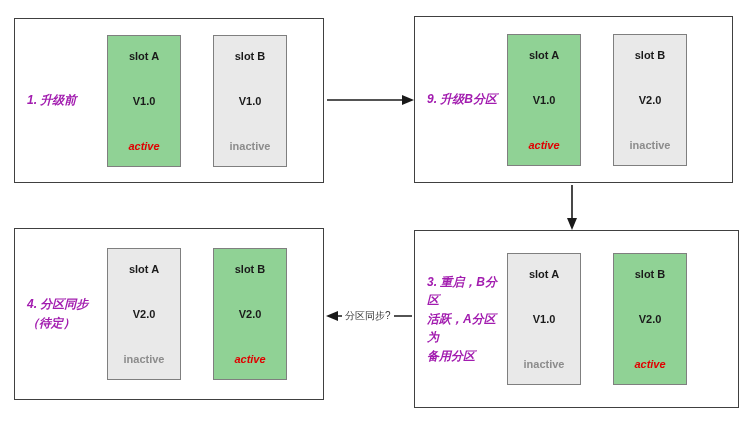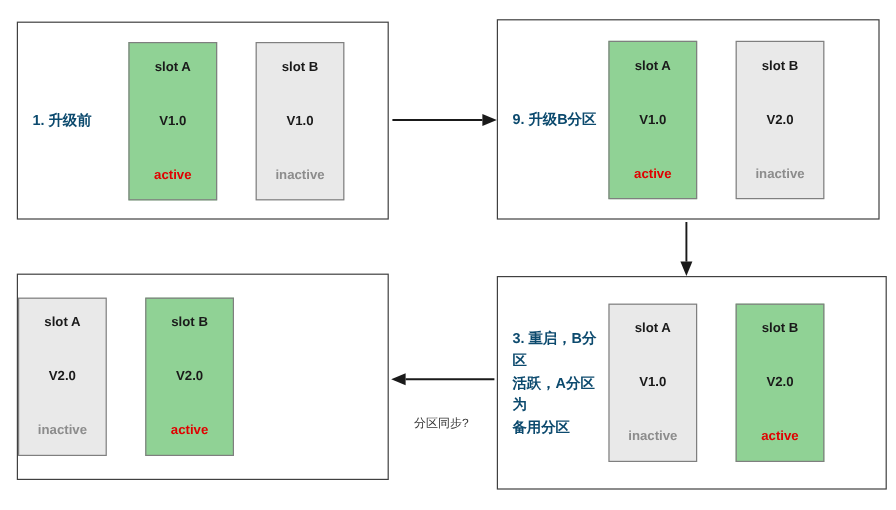--- a/index.html
+++ b/index.html
@@ -27,23 +27,24 @@
     border:1px solid var(--stage-border);
     background:#ffffff;
     display:flex;
     align-items:center;
   }
   .stage-label {
     flex:0 0 92px;
     padding-left:12px;
     font-size:12px;
     font-weight:700;
-    color:#0c4a6e;
+    color:#a21caf;
     line-height:1.55;
     white-space:pre-line;
+    font-style:italic;
   }
   .slots {
     display:flex;
     gap:32px;
     align-items:center;
   }
   .slot {
     width:74px;
     height:132px;
     border:1px solid var(--slot-border);
@@ -51,21 +52,21 @@
     flex-direction:column;
     justify-content:space-between;
     padding:14px 2px;
     font-size:11px;
     font-weight:700;
     color:#1a1a1a;
     text-align:center;
   }
   .slot[data-state="active"]   { background:var(--active-slot-bg); }
   .slot[data-state="inactive"] { background:var(--inactive-slot-bg); }
-  .slot[data-state="active"]   .slot-status { color:var(--active-text); }
+  .slot[data-state="active"]   .slot-status { color:var(--active-text);font-style:italic; }
   .slot[data-state="inactive"] .slot-status { color:var(--inactive-text); }
 
   
   .s1 { left:14px;  top:18px;  width:310px; height:165px; }
   .s2 { left:414px; top:16px;  width:319px; height:167px; }
   .s3 { left:414px; top:230px; width:325px; height:178px; }
   .s4 { left:14px;  top:228px; width:310px; height:172px; }
 
   .arrow-layer {
     position:absolute;
@@ -75,21 +76,20 @@
   .arrow-layer line    { stroke:var(--arrow); stroke-width:1.6; }
   .arrow-layer polygon { fill:var(--arrow); }
 
   .arrow-label {
     position:absolute;
     left:342px; top:309px;
     background:#ffffff;
     padding:0 3px;
     font-size:10px;
     color:#333333;
-    margin-top:37px;
   }
 </style>
 </head>
 <body>
 
 <div class="canvas">
 
   <div class="stage s1">
     <div class="stage-label">1. 升级前</div>
     <div class="slots">
@@ -134,20 +134,22 @@
       </div>
       <div class="slot" data-state="active">
         <div class="slot-name">slot B</div>
         <div class="slot-version">V2.0</div>
         <div class="slot-status">active</div>
       </div>
     </div>
   </div>
 
   <div class="stage s4">
+    <div class="stage-label">4. 分区同步
+（待定）</div>
     <div class="slots">
       <div class="slot" data-state="inactive">
         <div class="slot-name">slot A</div>
         <div class="slot-version">V2.0</div>
         <div class="slot-status">inactive</div>
       </div>
       <div class="slot" data-state="active">
         <div class="slot-name">slot B</div>
         <div class="slot-version">V2.0</div>
         <div class="slot-status">active</div>

